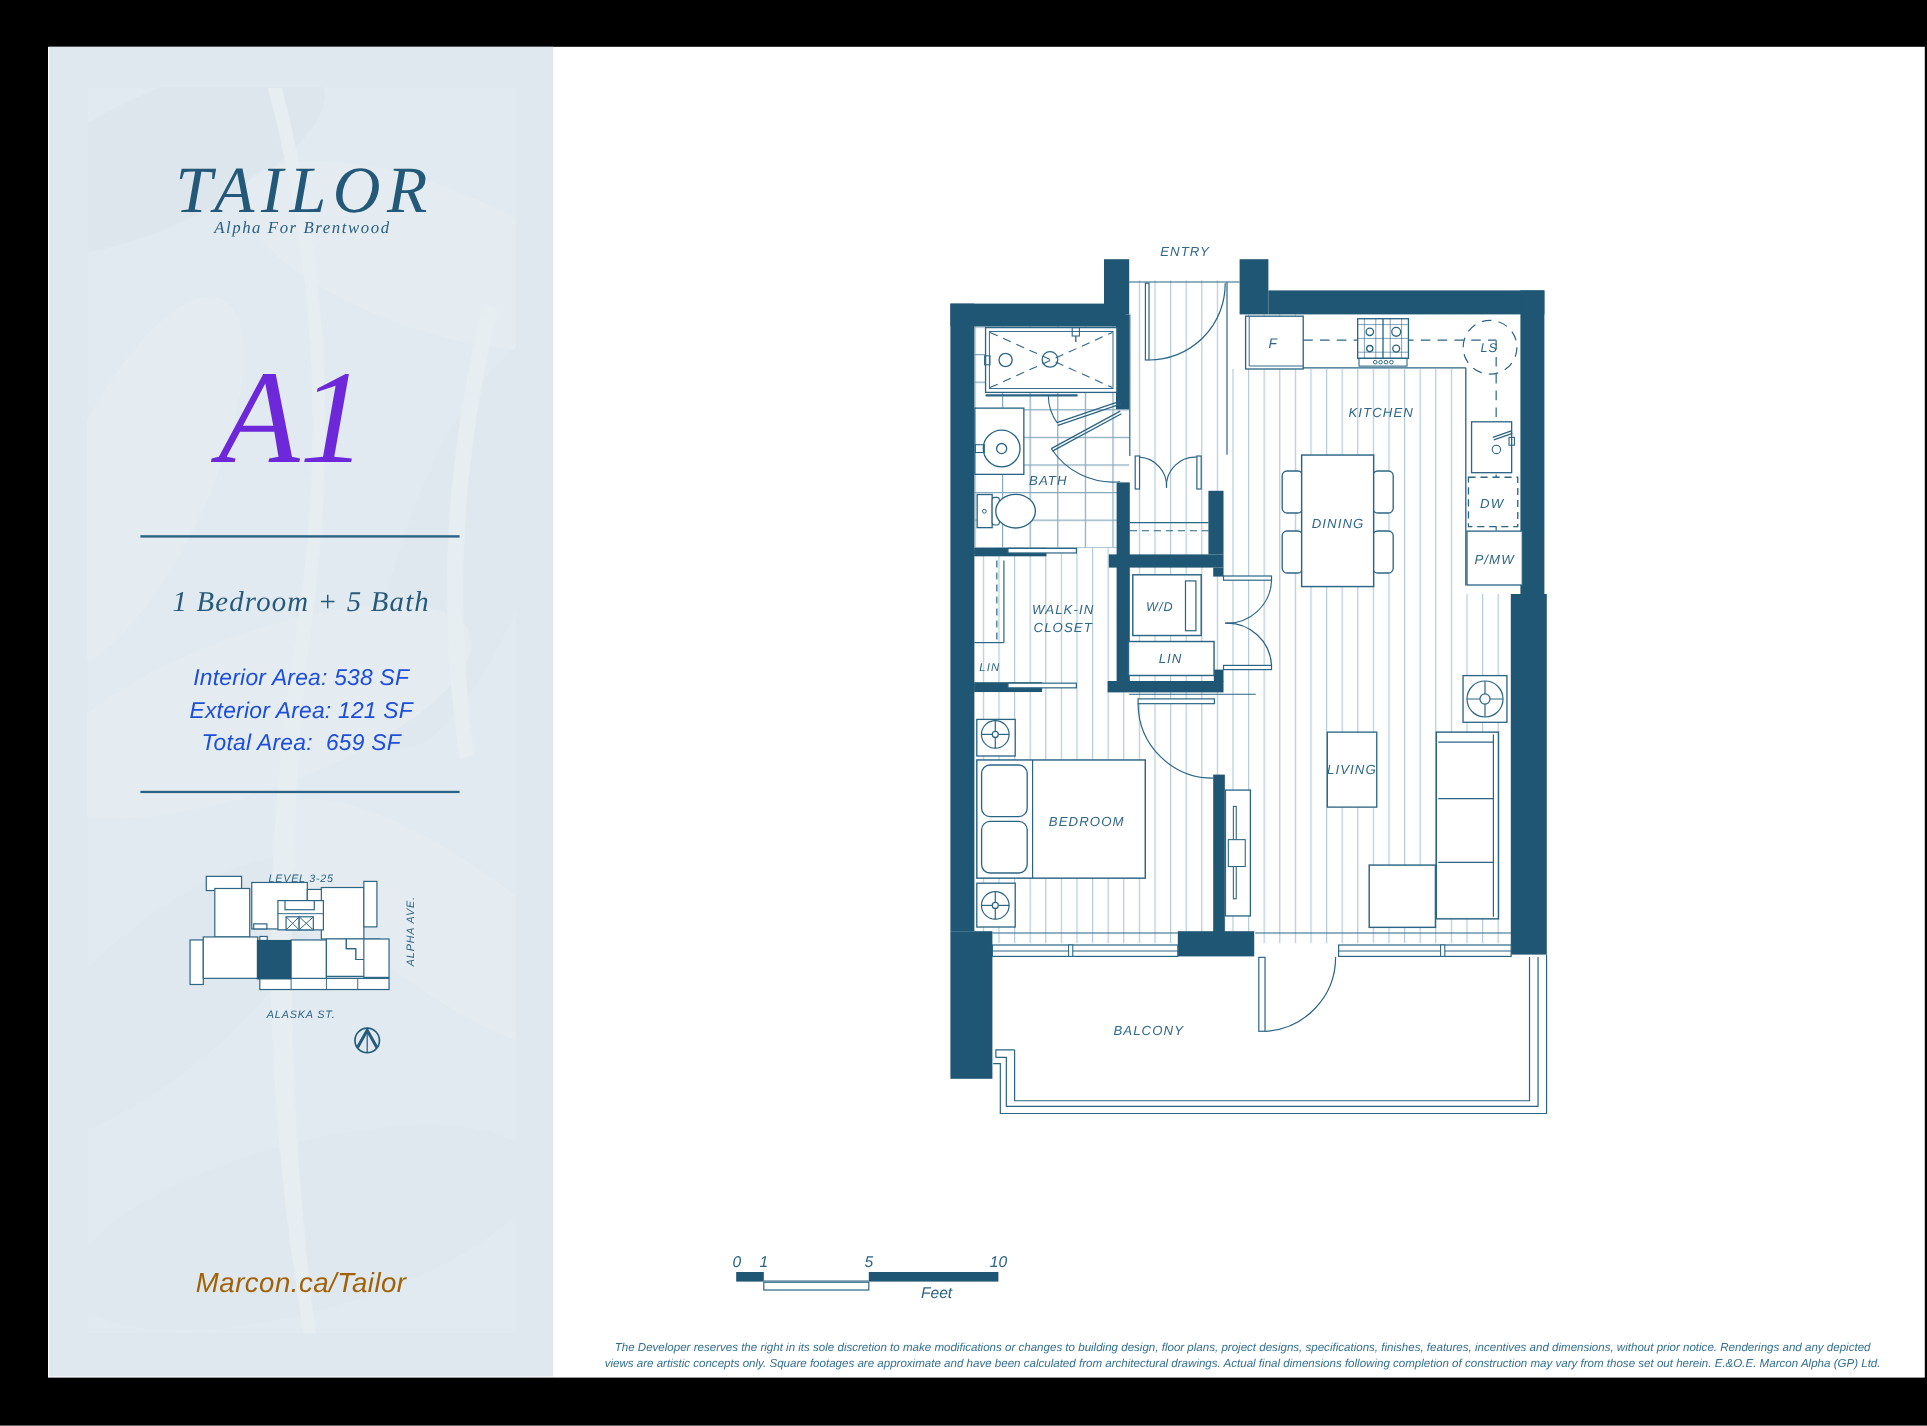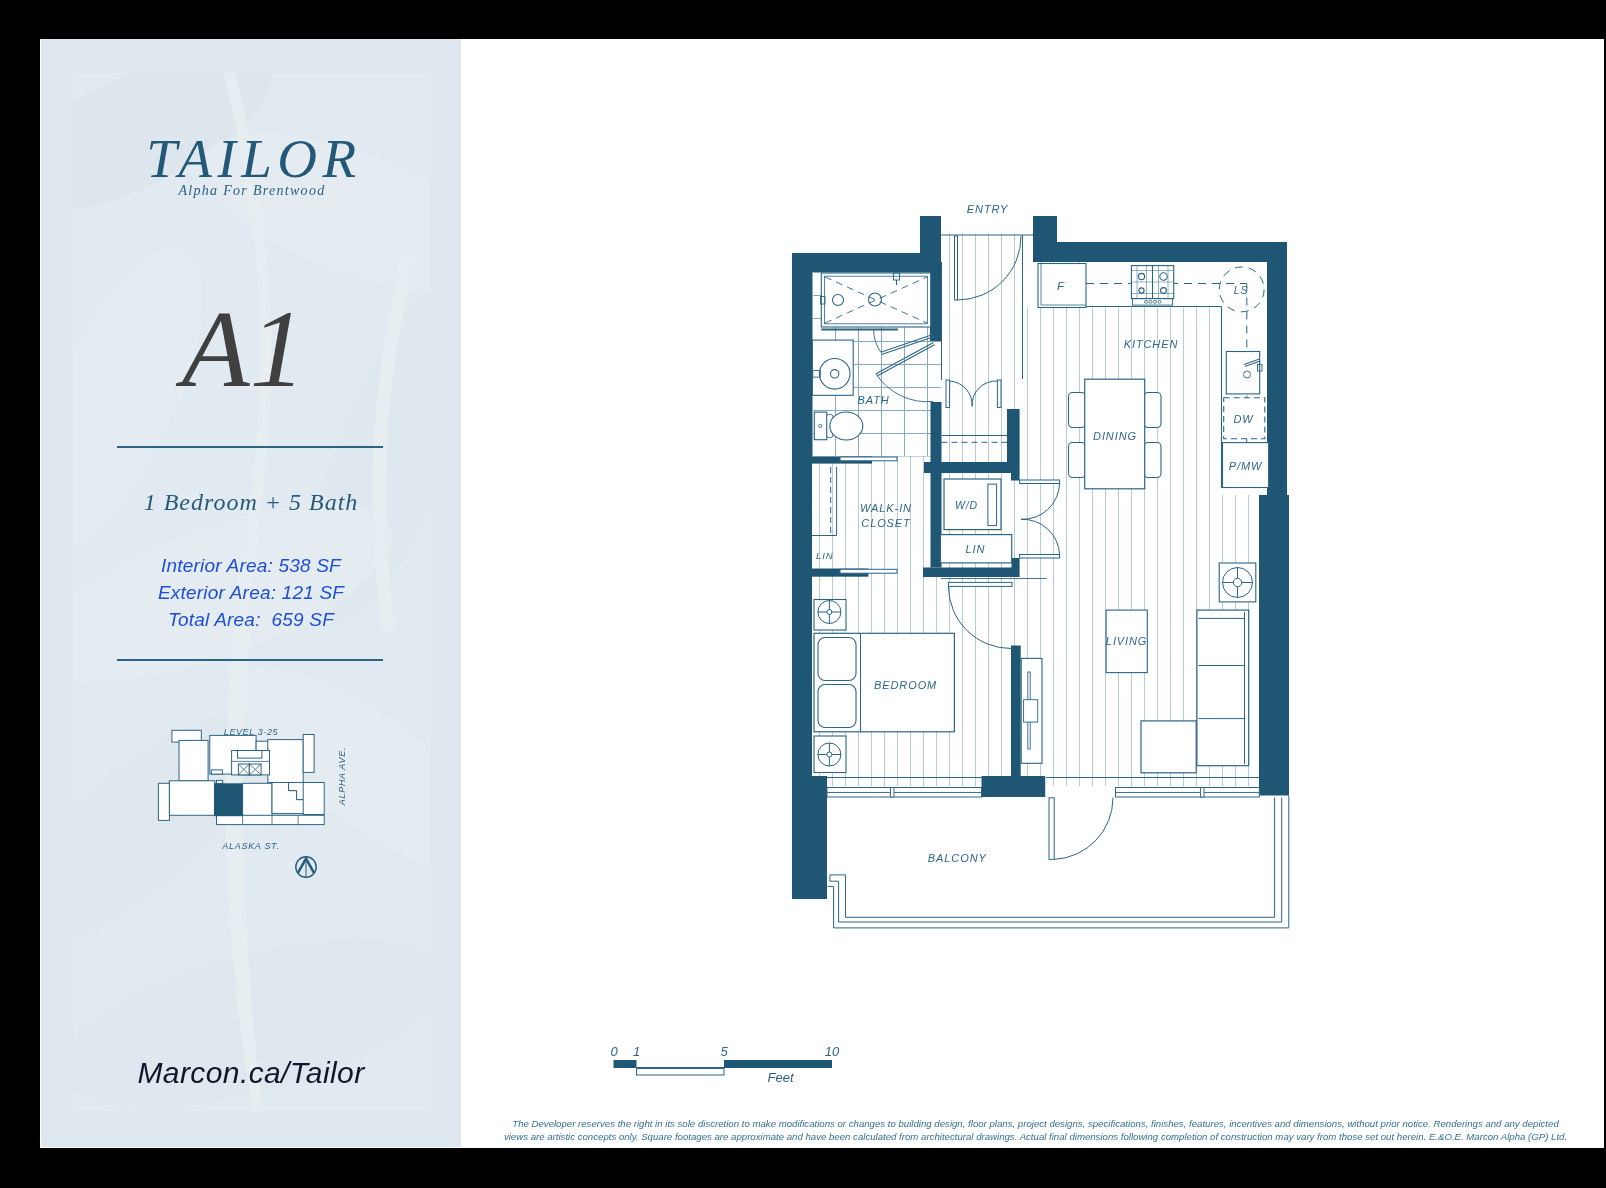--- a/index.html
+++ b/index.html
@@ -5,28 +5,28 @@
   html,body{margin:0;padding:0;}
   body{width:1606px;height:1188px;background:#000;position:relative;overflow:hidden;
        font-family:"Liberation Sans", sans-serif;}
   #page{position:absolute;left:40px;top:39px;width:1564px;height:1109px;background:#ffffff;font-style:italic;}
   #panel{position:absolute;left:1px;top:0px;width:420px;height:1108px;background:#dfe8ee;overflow:hidden;}
   .c{position:absolute;left:0;width:420px;text-align:center;}
   #tailor{top:88px;font-family:"Liberation Serif",serif;font-size:55px;letter-spacing:5.5px;
           color:#235878;font-weight:500;text-indent:6px;}
   #madefor{top:144px;font-family:"Liberation Serif",serif;font-size:14px;letter-spacing:1.3px;
           color:#2a5f7e;text-indent:2px;}
-  #a1{top:246px;font-family:"Liberation Serif",serif;font-size:111px;color:#404040;text-indent:-15px;}
+  #a1{top:246px;font-family:"Liberation Serif",serif;font-size:111px;color:#6d28d9;text-indent:-15px;}
   .hr{position:absolute;left:76px;width:266px;height:2px;background:#2c6384;}
   #hr1{top:407px;}
   #hr2{top:620px;}
   #bedbath{top:450px;font-family:"Liberation Serif",serif;font-size:24px;letter-spacing:1px;color:#26597a;}
   #areas{top:513px;font-size:19px;line-height:27px;color:#1d4ed8;letter-spacing:0.2px;}
   #level{top:688px;font-size:9px;letter-spacing:0.6px;color:#2c6484;}
-  #marcon{top:1017px;font-size:30px;letter-spacing:0.4px;color:#0f172a;}
+  #marcon{top:1017px;font-size:23px;letter-spacing:0.4px;color:#a16207;}
   #keyplan{position:absolute;left:109px;top:661px;}
   #plan{position:absolute;left:745px;top:156px;}
   #scalebar{position:absolute;left:565px;top:1001px;}
   #disc{position:absolute;left:443px;top:1066px;width:1105px;text-align:center;
         font-size:9.65px;line-height:13px;color:#337090;margin-top:12px;}
 </style>
 </head>
 <body>
 <div id="page">
   <div id="panel">

